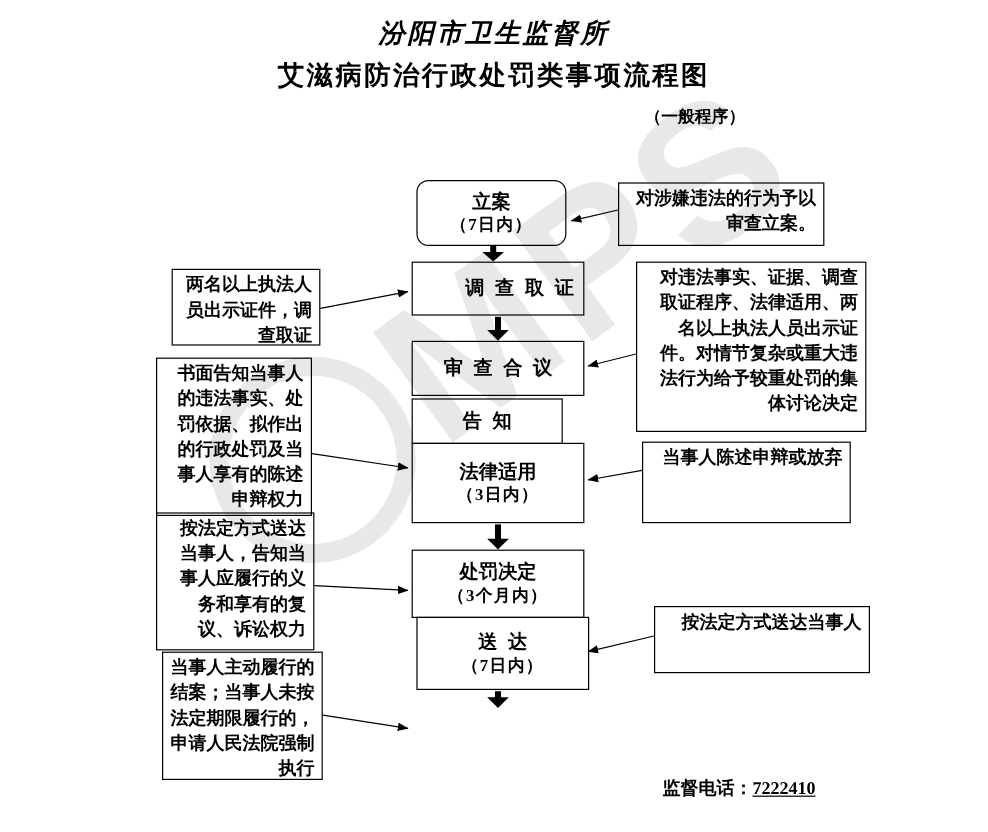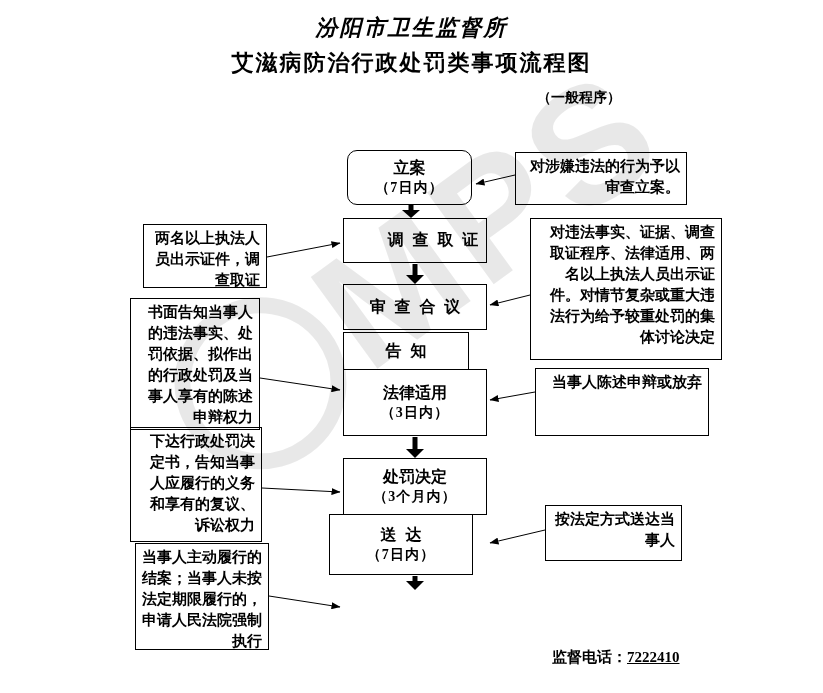--- a/index.html
+++ b/index.html
@@ -100,39 +100,39 @@
   <div class="box" style="left:343px;top:369px;width:144px;height:67px;">
     <span class="flabel">法律适用</span>
     <span class="fsub">（3日内）</span>
   </div>
 
   <div class="box" style="left:343px;top:458px;width:144px;height:57px;">
     <span class="flabel">处罚决定</span>
     <span class="fsub">（3个月内）</span>
   </div>
 
-  <div class="box" style="left:329px;top:514px;width:144px;height:61px;">
+  <div class="box" style="left:347px;top:514px;width:144px;height:61px;">
     <span class="flabel spaced">送达</span>
     <span class="fsub">（7日内）</span>
   </div>
 
 
   <div class="note" style="left:143px;top:224px;width:124px;height:64px;">两名以上执法人员出示证件，调查取证</div>
 
   <div class="note" style="left:130px;top:298px;width:130px;height:132px;">书面告知当事人的违法事实、处罚依据、拟作出的行政处罚及当事人享有的陈述申辩权力</div>
 
-  <div class="note" style="left:130px;top:427px;width:132px;height:115px;">下达行政处罚决定书，告知当事人应履行的义务和享有的复议、诉讼权力</div>
+  <div class="note" style="left:130px;top:427px;width:132px;height:115px;">按法定方式送达当事人，告知当事人应履行的义务和享有的复议、诉讼权力</div>
 
   <div class="note" style="left:135px;top:543px;width:134px;height:107px;">当事人主动履行的结案；当事人未按法定期限履行的，申请人民法院强制执行</div>
 
   <div class="note" style="left:515px;top:152px;width:172px;height:53px;">对涉嫌违法的行为予以审查立案。</div>
 
   <div class="note" style="left:530px;top:218px;width:192px;height:142px;">对违法事实、证据、调查取证程序、法律适用、两名以上执法人员出示证件。对情节复杂或重大违法行为给予较重处罚的集体讨论决定</div>
 
   <div class="note" style="left:535px;top:368px;width:174px;height:68px;">当事人陈述申辩或放弃</div>
 
-  <div class="note" style="left:545px;top:505px;width:137px;height:56px;">按法定方式送达当事人</div>
+  <div class="note" style="left:545px;top:505px;width:180px;height:56px;">按法定方式送达当事人</div>
 
   <div class="footer-phone" style="left:552px;top:648px;">
     <span>监督电话：</span><span class="phone-num">7222410</span>
   </div>
 
 </div>
 
 </body></html>

